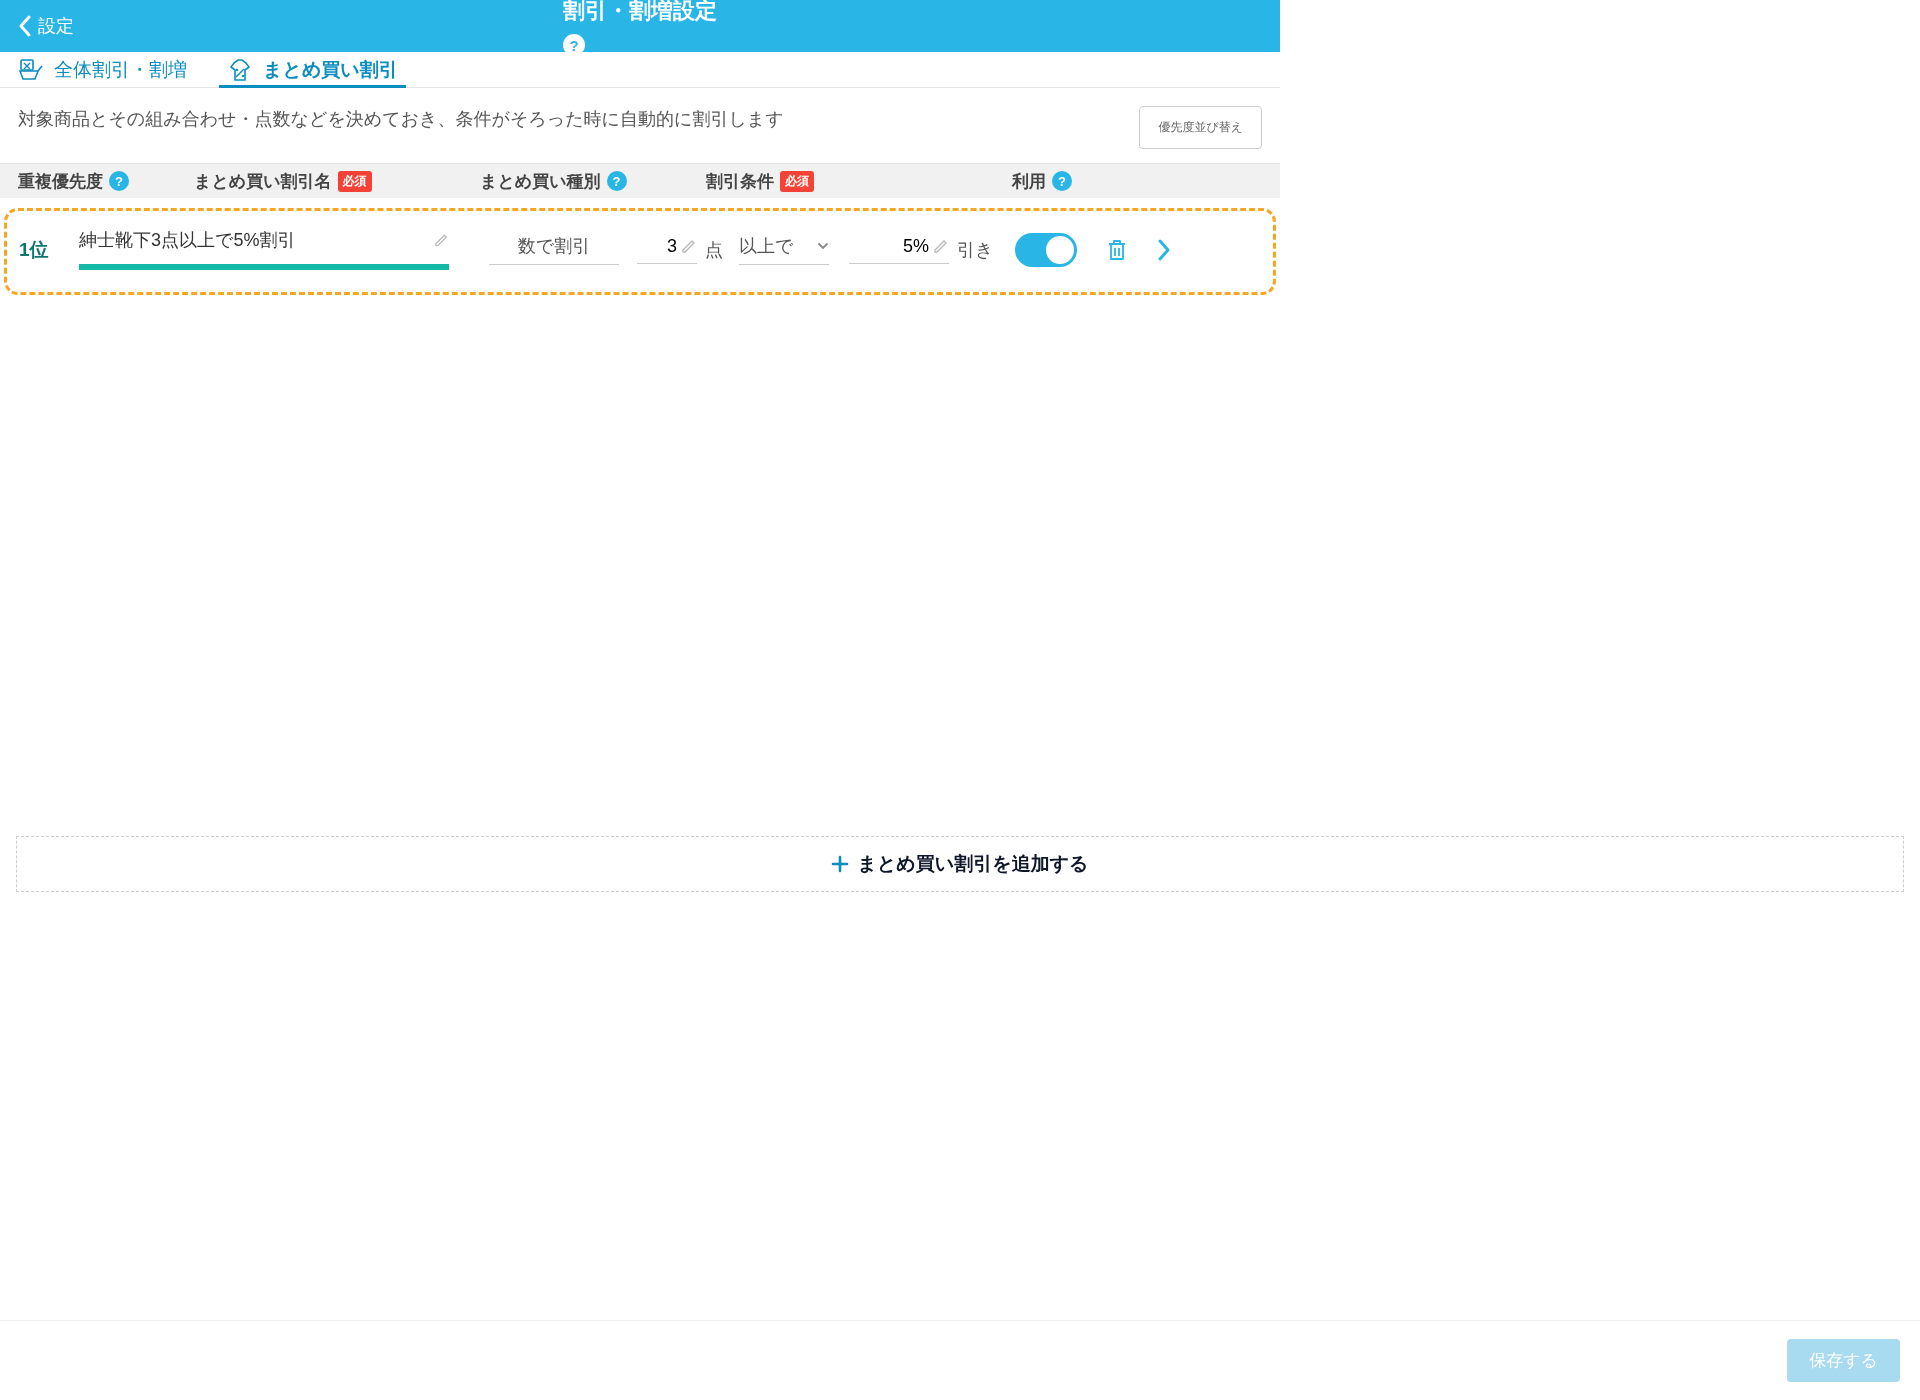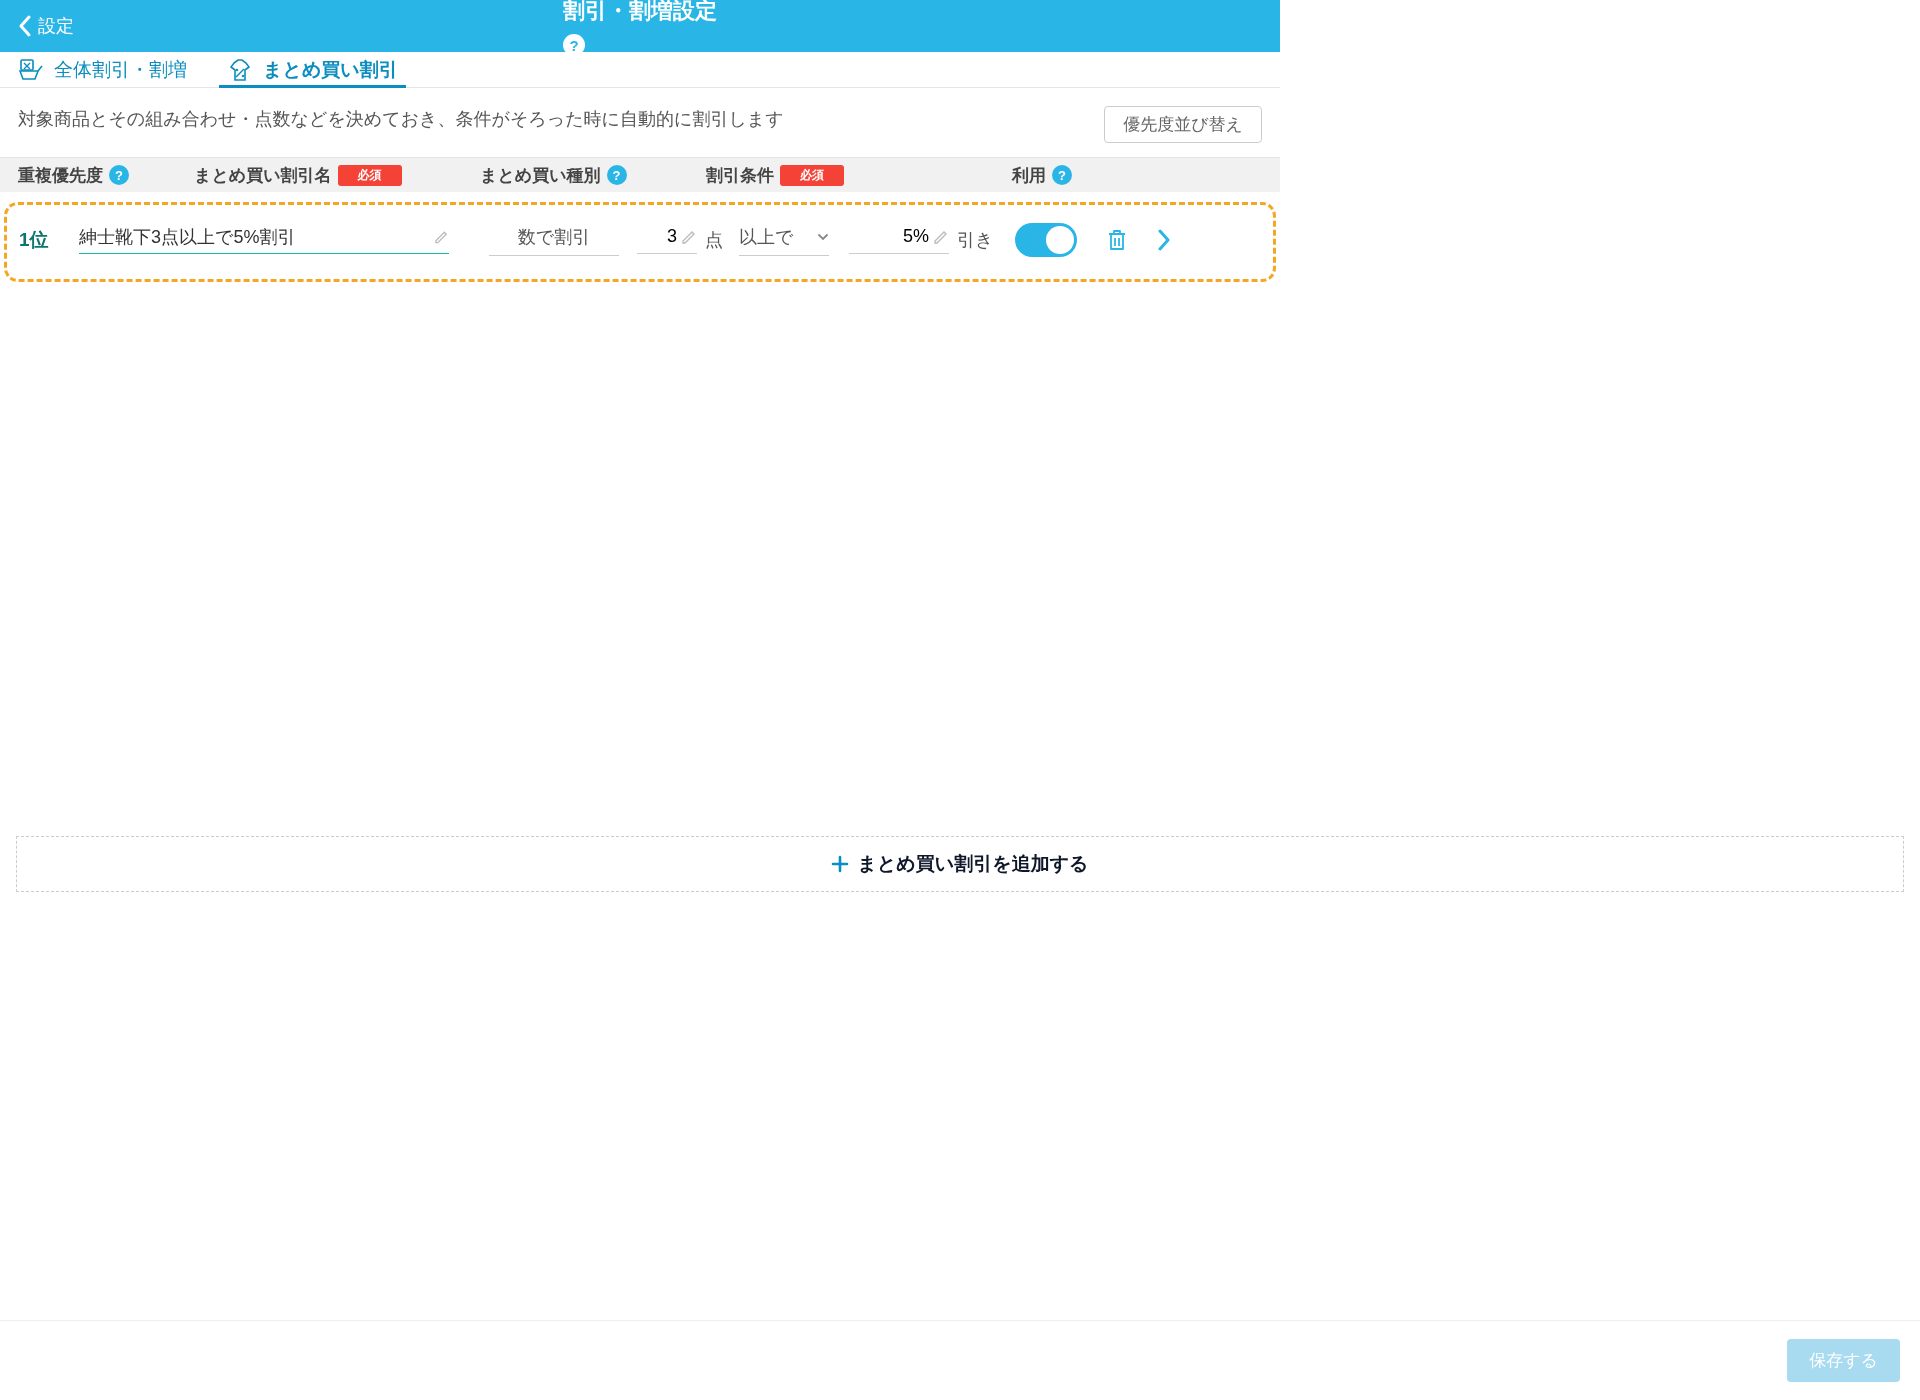--- a/index.html
+++ b/index.html
@@ -99,22 +99,22 @@
     color: #0b8dbf;
     font-size: 18px;
     display: flex;
     align-items: center;
     gap: 8px;
     cursor: pointer;
   }
   .sort-btn {
     border: 1px solid #ccc;
     border-radius: 4px;
-    padding: 6px 18px;
-    font-size: 17px;
+    padding: 12px 18px;
+    font-size: 12px;
     color: #666;
     background: #fff;
     cursor: pointer;
   }
   
   .col-head {
     display: flex;
     align-items: center;
     background: #f1f1f1;
     height: 34px;
@@ -139,21 +139,21 @@
     font-weight: 700;
     display: inline-flex;
     align-items: center;
     justify-content: center;
   }
   .required-badge {
     background: #f44336;
     color: #fff;
     font-size: 12px;
     font-weight: 700;
-    padding: 2px 20px;
+    padding: 2px 5px;
     border-radius: 3px;
   }
   
   .row-wrap {
     margin: 10px 4px 0 4px;
     border: 3px dashed #f5a623;
     border-radius: 14px;
     padding: 18px 12px 22px 12px;
     display: flex;
     align-items: center;
@@ -162,22 +162,22 @@
   .rank {
     width: 60px;
     font-size: 19px;
     font-weight: 700;
     color: #0f766e;
   }
   .name-field {
     width: 370px;
     display: flex;
     align-items: center;
-    border-bottom: 1px solid #14b8a6;
-    padding-bottom: 6px;
+    border-bottom: 6px solid #14b8a6;
+    padding-bottom: 14px;
     margin-right: 40px;
     gap: 6px;
     justify-content: space-between;
   }
   .name-field input {
     border: none;
     outline: none;
     font-size: 18px;
     width: 100%;
     color: #333;

